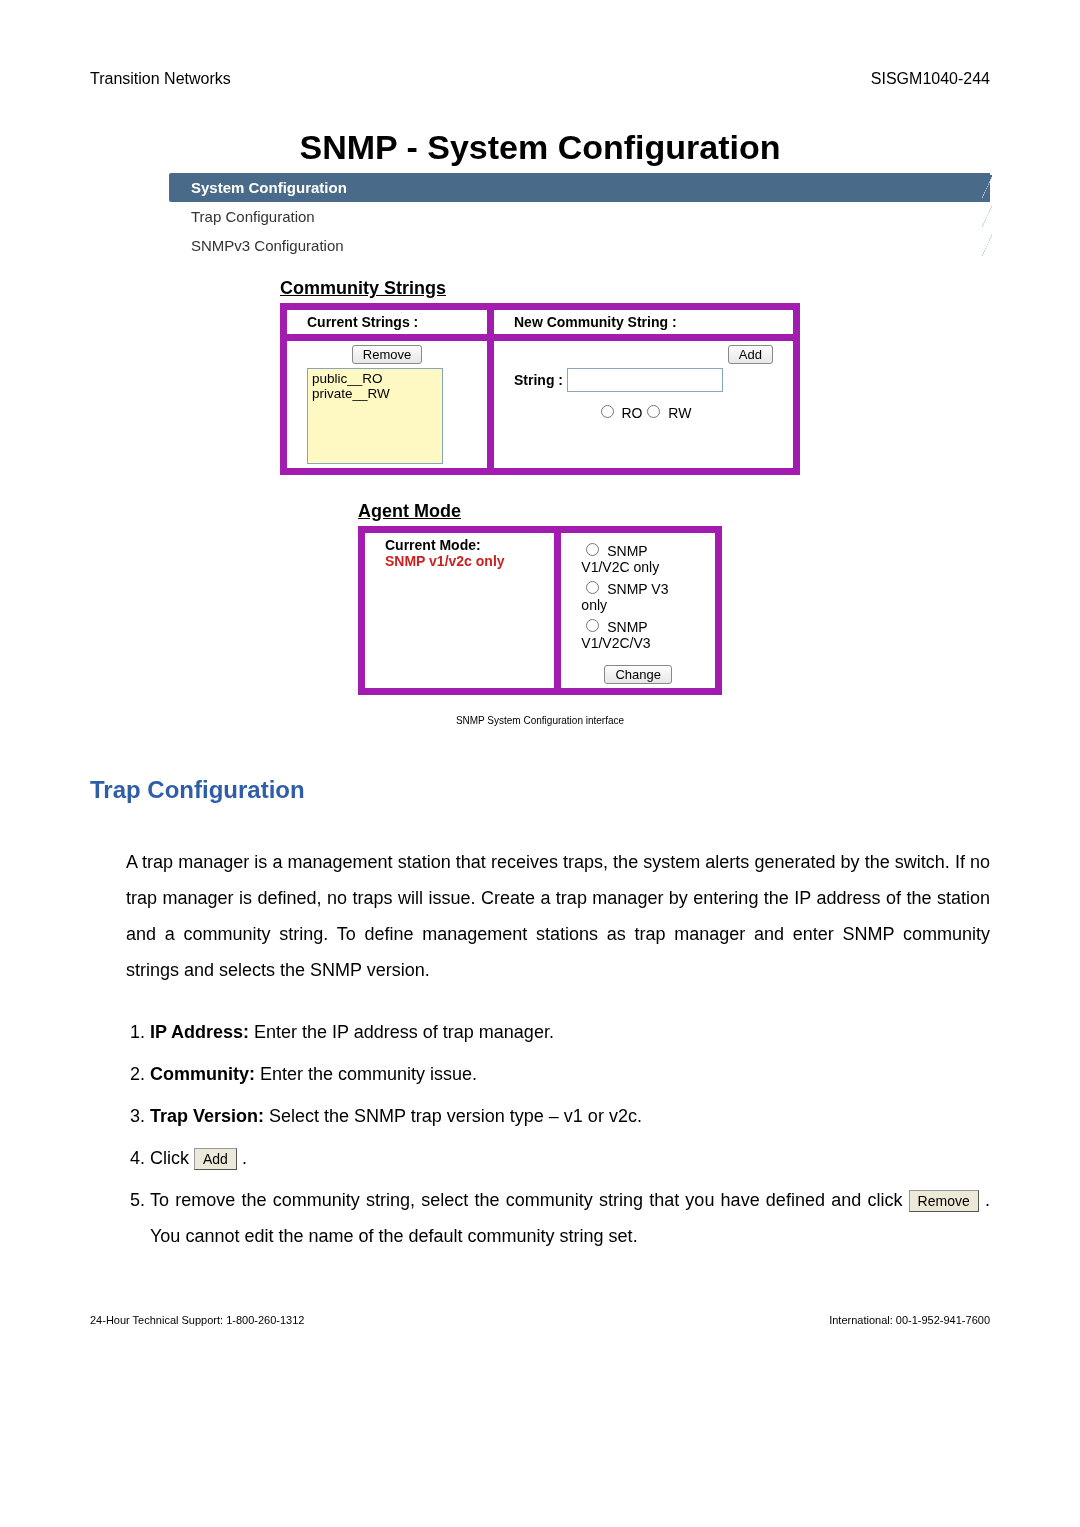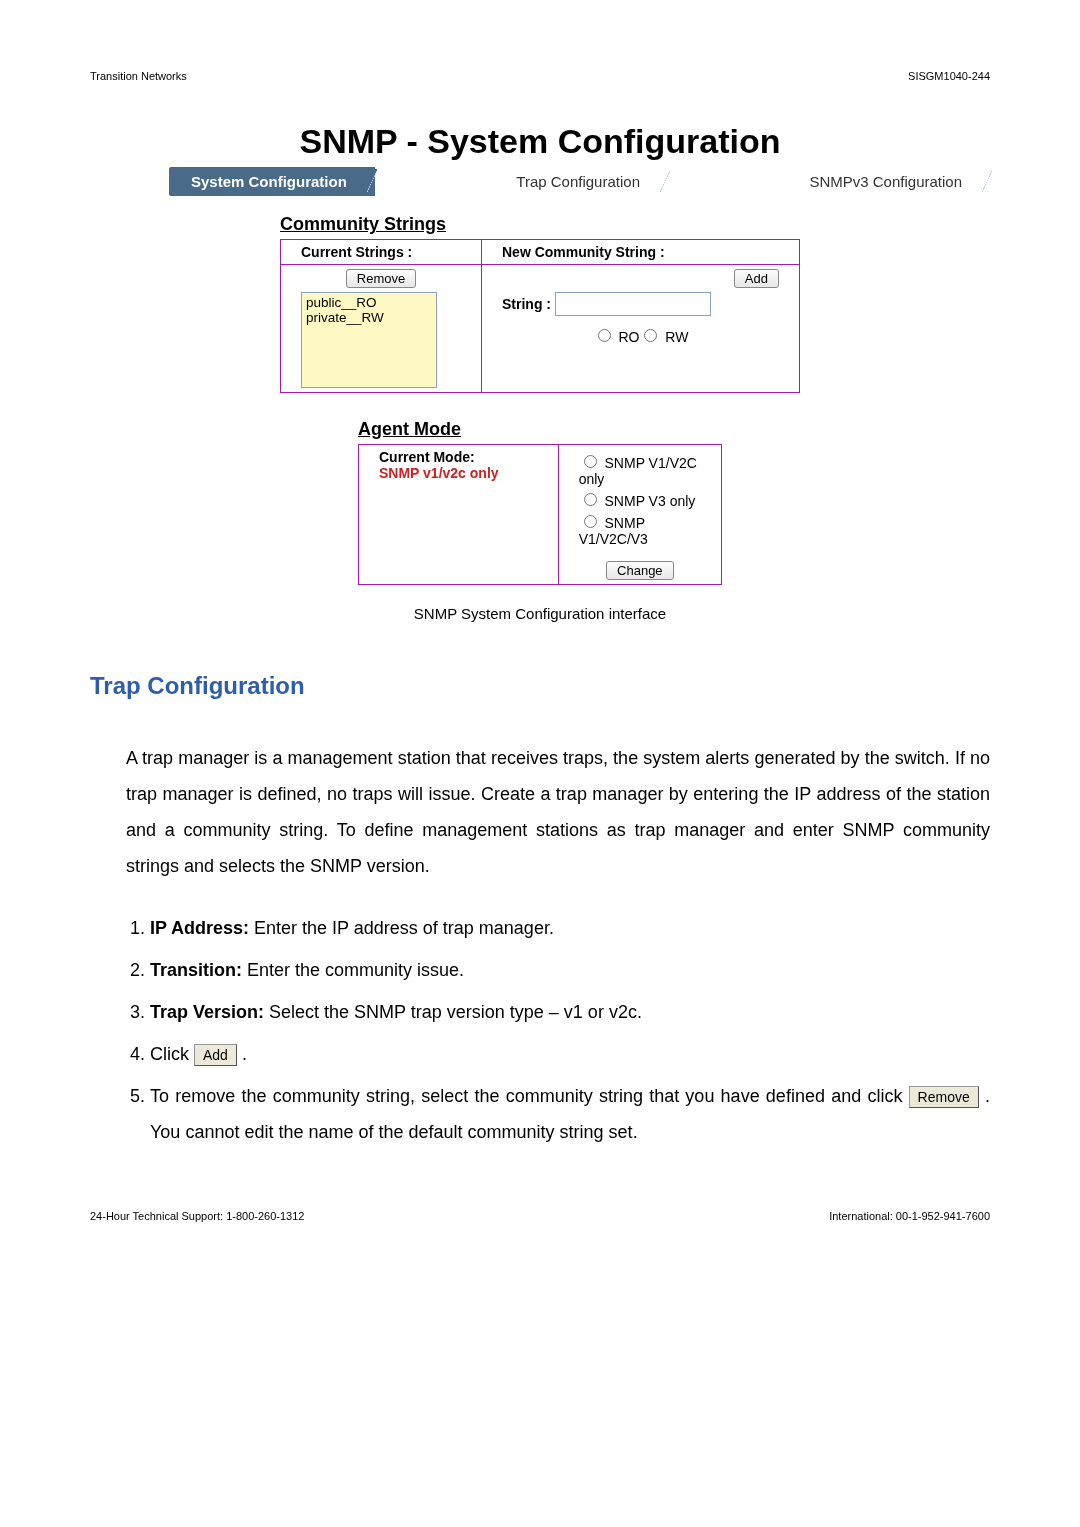--- a/index.html
+++ b/index.html
@@ -9,34 +9,35 @@
     background: #ffffff;
     color: #000000;
     width: 1080px;
   }
   .page {
     padding: 70px 90px 60px 90px;
   }
   .header-row {
     display: flex;
     justify-content: space-between;
-    font-size: 11px;
+    font-size: 16px;
     margin-bottom: 40px;
   }
   .main-title {
     text-align: center;
     font-size: 34px;
     font-weight: bold;
     margin: 10px 0 6px 0;
   }
   .tabs-wrap {
     display: flex;
-    justify-content: space-between;
+    justify-content: flex-end;
     margin-left: 79px;
     margin-bottom: 18px;
+    flex-direction: column;
   }
   .tab {
     position: relative;
     padding: 6px 28px 6px 22px;
     font-size: 15px;
     color: #333;
     background: #fff;
     border: none;
   }
   .tab::after {
@@ -66,21 +67,21 @@
     font-weight: bold;
     font-size: 18px;
     text-decoration: underline;
     margin-bottom: 4px;
   }
   table.community {
     border-collapse: collapse;
     width: 100%;
   }
   table.community td, table.community th {
-    border: 1px solid #a21caf;
+    border: 7px solid #a21caf;
     vertical-align: top;
     padding: 4px 20px;
     font-size: 14px;
   }
   table.community th {
     text-align: left;
     font-weight: bold;
     background: #fff;
   }
   .btn {
@@ -116,21 +117,21 @@
     font-size: 14px;
   }
   .agent-wrap {
     margin-top: 26px;
     width: 364px;
     margin-left: auto;
     margin-right: auto;
   }
   .caption {
     text-align: center;
-    font-size: 15px;
+    font-size: 10px;
     margin: 20px 0 50px 0;
   }
   .h2 {
     color: #2e5ea8;
     font-size: 24px;
     font-weight: bold;
     margin: 30px 0 40px 0;
   }
   .body-text {
     font-size: 18px;
@@ -279,21 +280,21 @@
 
   <div class="h2">Trap Configuration</div>
 
   <div class="body-text">A trap manager is a management station that receives traps, the system alerts generated by the switch. If no trap manager is defined, no traps will issue. Create a trap manager by entering the IP address of the station and a community string. To define management stations as trap manager and enter SNMP community strings and selects the SNMP version.</div>
 
   <ol class="steps">
     <li>
       <b>IP Address:</b><span> Enter the IP address of trap manager.</span>
     </li>
     <li>
-      <b>Transition:</b><span> Enter the community issue.</span>
+      <b>Community:</b><span> Enter the community issue.</span>
     </li>
     <li>
       <b>Trap Version:</b><span> Select the SNMP trap version type – v1 or v2c.</span>
     </li>
     <li>
       <span>Click </span>
       <span class="inline-btn">Add</span>
       <span> .</span>
     </li>
     <li>

